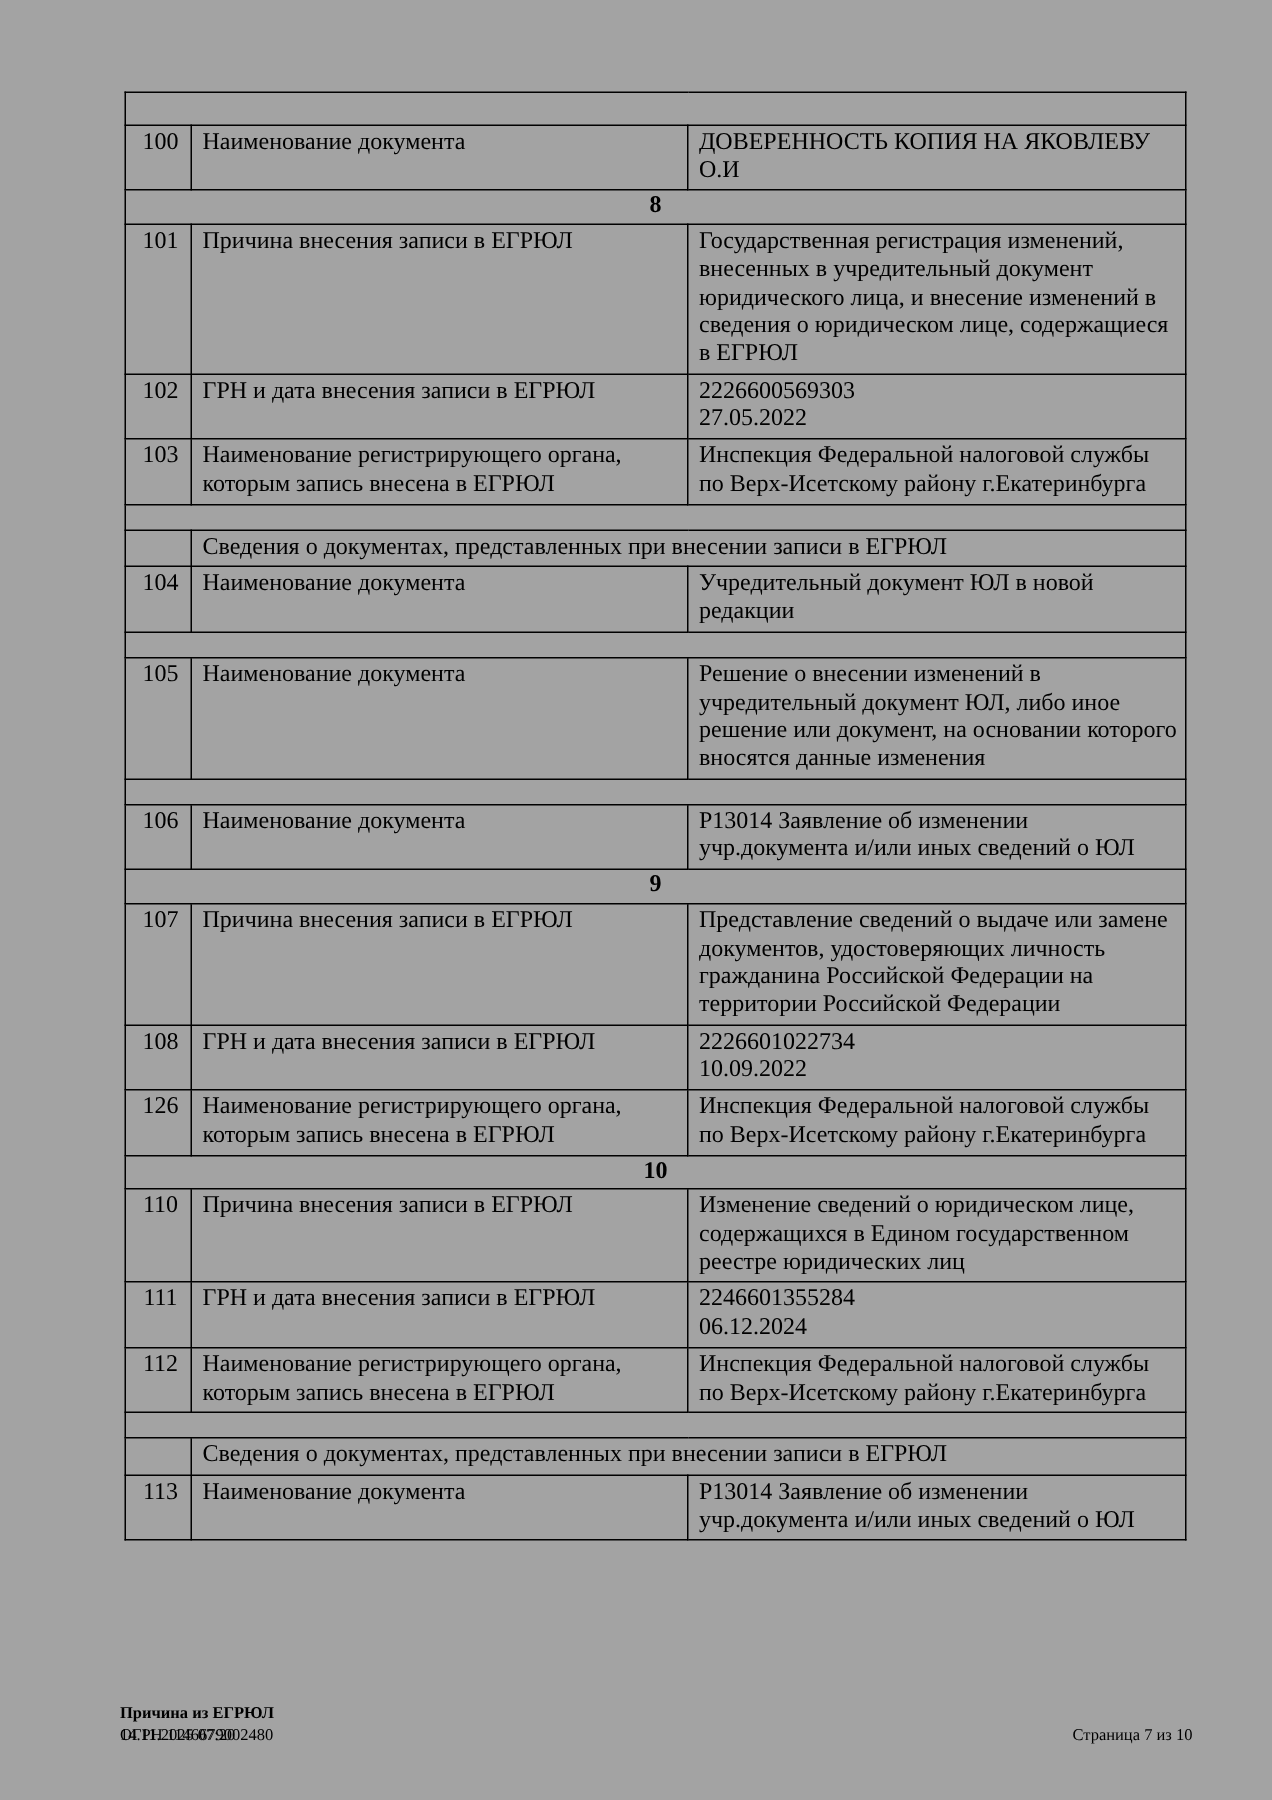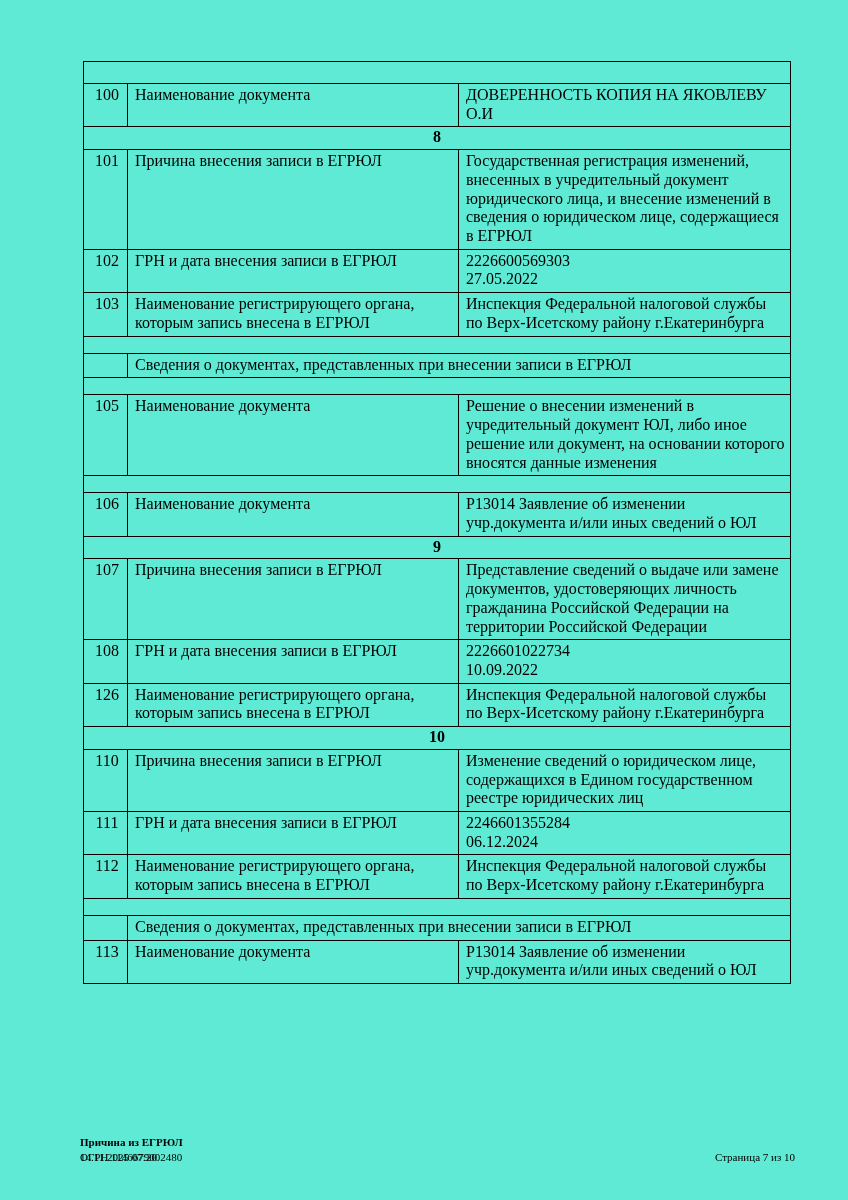--- a/index.html
+++ b/index.html
@@ -6,21 +6,21 @@
   body {
     width: 848px; height: 1200px;
     background: #ffffff;
     font-family: "Liberation Serif", serif;
     color: #000;
     position: relative;
     overflow: hidden;
   }
   .page {
     position: absolute; inset: 0;
-    background: #5eead4;
+    background: #a3a3a3;
   }
   table.doc {
     position: absolute;
     left: 83px; top: 61px;
     width: 707px;
     border-collapse: collapse;
     table-layout: fixed;
     font-size: 16px;
     line-height: 1.17;
   }
@@ -94,20 +94,25 @@
           <td class="label">Наименование регистрирующего органа, которым запись внесена в ЕГРЮЛ</td>
           <td class="value">Инспекция Федеральной налоговой службы по Верх-Исетскому району г.Екатеринбурга</td>
         </tr>
         <tr class="spacer">
           <td colspan="3"></td>
         </tr>
         <tr class="subheader">
           <td class="num"></td>
           <td class="sub-label" colspan="2">Сведения о документах, представленных при внесении записи в ЕГРЮЛ</td>
         </tr>
+        <tr>
+          <td class="num">104</td>
+          <td class="label">Наименование документа</td>
+          <td class="value">Учредительный документ ЮЛ в новой редакции</td>
+        </tr>
         <tr class="spacer">
           <td colspan="3"></td>
         </tr>
         <tr>
           <td class="num">105</td>
           <td class="label">Наименование документа</td>
           <td class="value">Решение о внесении изменений в учредительный документ ЮЛ, либо иное решение или документ, на основании которого вносятся данные изменения</td>
         </tr>
         <tr class="spacer">
           <td colspan="3"></td>

